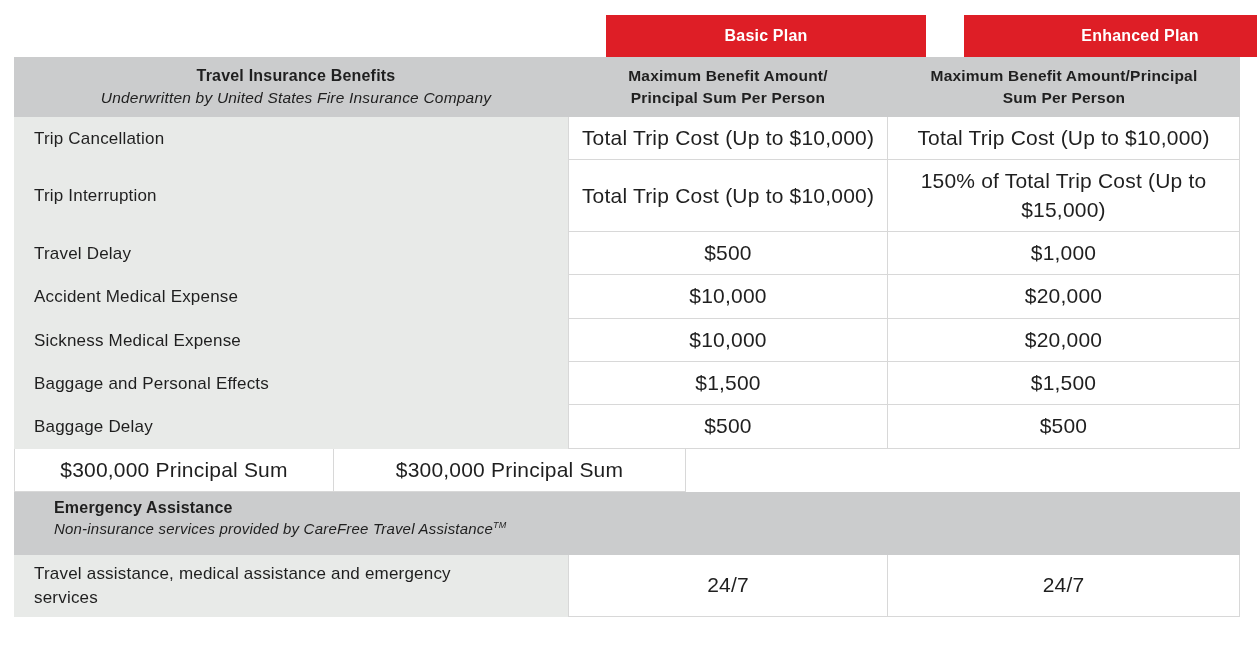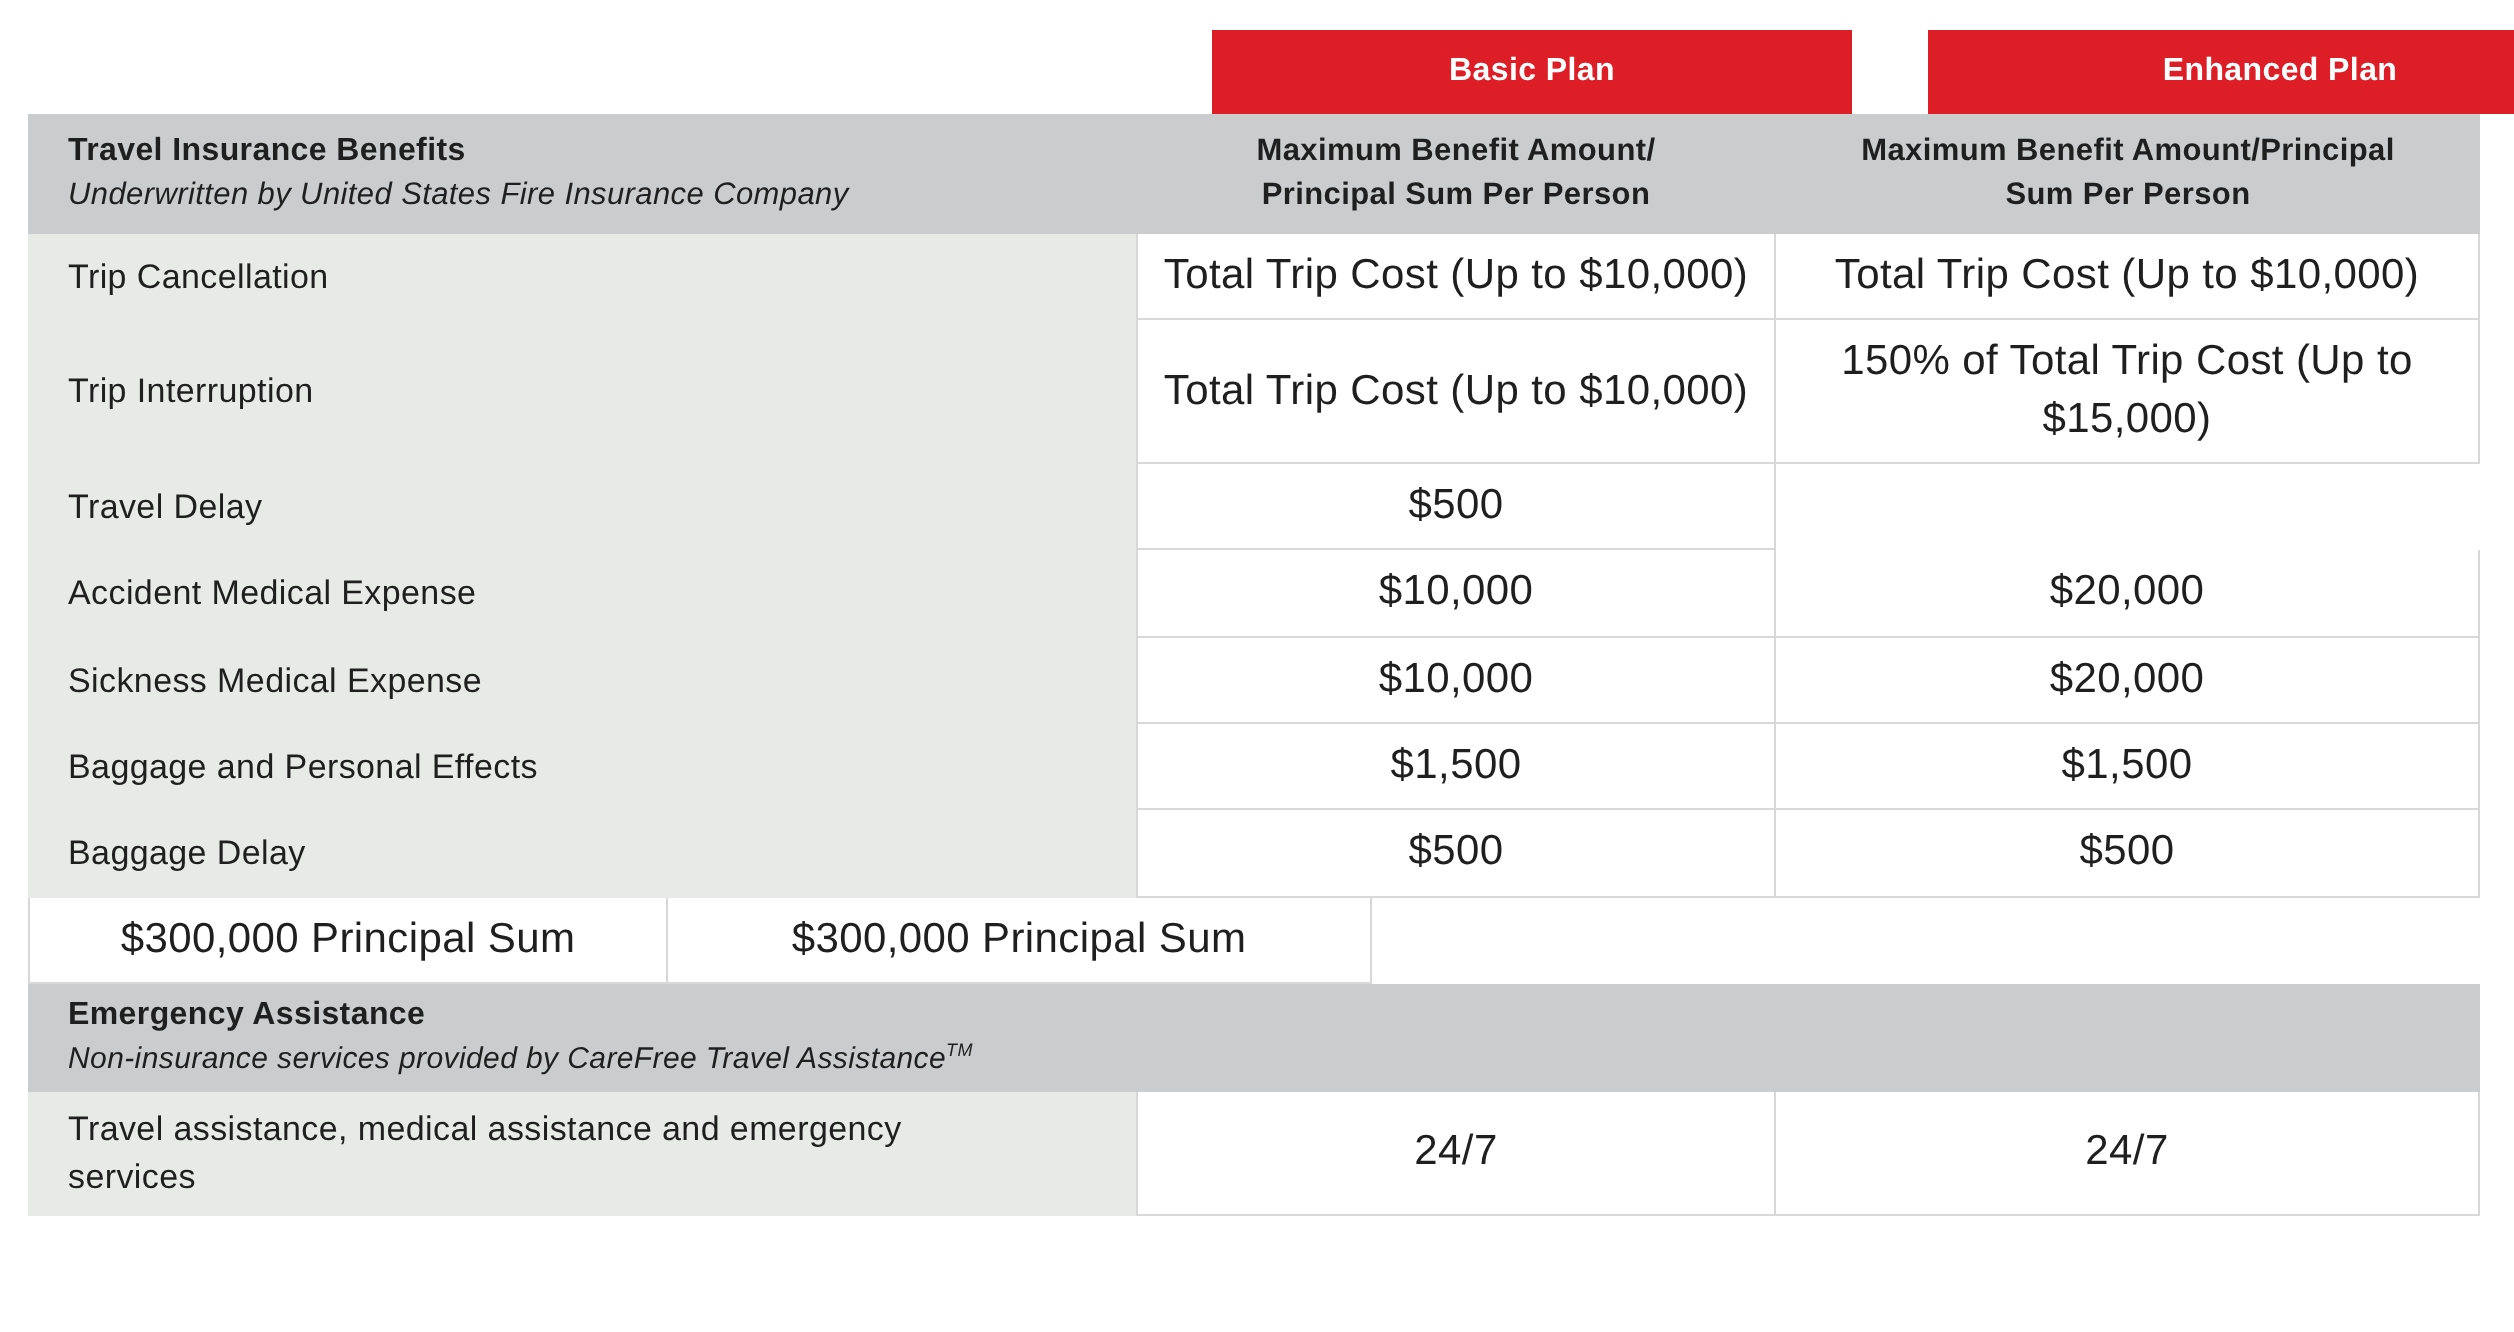--- a/index.html
+++ b/index.html
@@ -38,21 +38,21 @@
     color: var(--plan-header-text);
     font-weight: bold;
     font-size: 16px;
     display: flex; align-items: center; justify-content: center;
   }
 
   
   .head-row { background: var(--header-gray); min-height: 58px; }
   .head-label {
     padding: 8px 10px 8px 20px;
-    display: flex; flex-direction: column; justify-content: center;
+    display: flex; flex-direction: column; justify-content: center; text-align: center;
   }
   .head-title { font-weight: bold; font-size: 16px; line-height: 1.4; }
   .head-sub   { font-style: italic; font-size: 15.5px; line-height: 1.4; }
   .head-col {
     display: flex; align-items: center; justify-content: center;
     text-align: center;
     font-weight: bold; font-size: 15.5px;
     line-height: 1.4;
     white-space: pre-line;
     padding: 6px 8px;
@@ -78,23 +78,24 @@
     border-bottom: 1px solid var(--cell-border);
     min-height: 39px;
     padding: 7px 8px;
   }
   .v-basic { border-left: 1px solid var(--cell-border); border-right: 1px solid var(--cell-border); }
   .v-enh   { border-right: 1px solid var(--cell-border); }
 
   
   .band-row { background: var(--header-gray); min-height: 47px; }
   .band {
-    padding: 5px 10px 6px 20px;
+    padding: 5px 10px 16px 20px;
     display: flex; flex-direction: column; justify-content: center;
     width: 100%;
+    margin-left: 20px;
   }
   .band .head-title { font-size: 16px; line-height: 1.35; }
   .band .head-sub   { font-size: 15px; line-height: 1.35; }
   sup.tm { font-size: 9px; font-weight: normal; }
 </style>
 </head>
 <body>
 
 <div class="table">
 
@@ -125,20 +126,21 @@
   <div class="row data-row">
     <div class="label-col row-label">Trip Interruption</div>
     <div class="basic-col row-value v-basic">Total Trip Cost (Up to $10,000)</div>
     <div class="enh-col row-value v-enh">150% of Total Trip Cost (Up to
 $15,000)</div>
   </div>
 
   <div class="row data-row">
     <div class="label-col row-label">Travel Delay</div>
     <div class="basic-col row-value v-basic">$500</div>
+    <div class="enh-col row-value v-enh">$1,000</div>
   </div>
 
 
   <div class="row data-row">
     <div class="label-col row-label">Accident Medical Expense</div>
     <div class="basic-col row-value v-basic">$10,000</div>
     <div class="enh-col row-value v-enh">$20,000</div>
   </div>
 
   <div class="row data-row">

